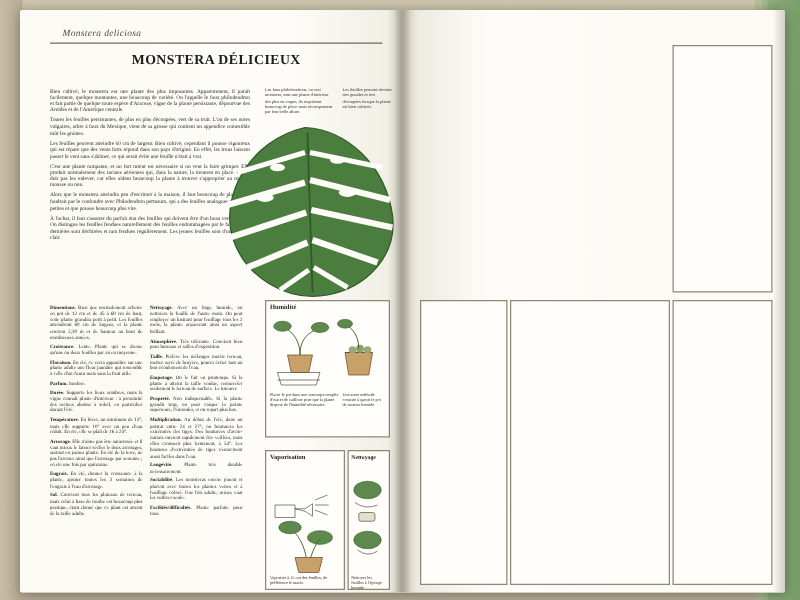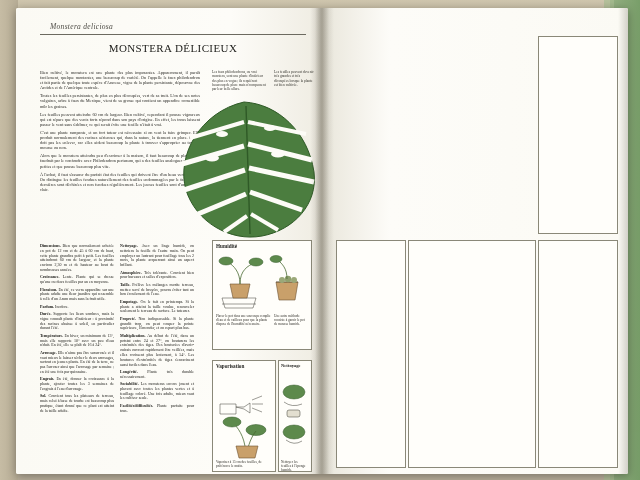--- a/index.html
+++ b/index.html
@@ -33,21 +33,21 @@
     background:linear-gradient(90deg,#e9e6db 0%,#fdfcf8 22%,#fbfaf4 100%);}
   .gutter{position:absolute;left:299px;top:0;width:14px;height:466px;
     background:linear-gradient(90deg,rgba(150,143,125,0) 0%,rgba(120,113,96,.38) 48%,rgba(150,143,125,0) 100%);}
 
   
   .running-head{position:absolute;left:34px;top:14px;width:240px;
     font-style:italic;font-size:7.5px;color:#4c4a44;letter-spacing:.3px;}
   .rule{position:absolute;left:24px;top:26px;width:266px;height:1px;background:#6c6a60;}
 
   .title{position:absolute;left:24px;top:34px;width:266px;text-align:center;
-    font-weight:normal;font-size:11px;line-height:13px;letter-spacing:.4px;color:#1d1d1a;}
+    font-weight:bold;font-size:11px;line-height:13px;letter-spacing:.4px;color:#1d1d1a;}
 
   .body-col{position:absolute;left:24px;top:62px;width:160px;
     font-size:4.3px;line-height:5.1px;text-align:justify;color:#2a2a26;}
   .body-col p{margin:0 0 3px 0;}
   .body-col p:first-letter{}
 
   
   .cap{position:absolute;font-size:3.5px;line-height:4.3px;color:#33322c;}
   .cap-a{left:196px;top:62px;width:56px;}
   .cap-b{left:258px;top:62px;width:40px;}

